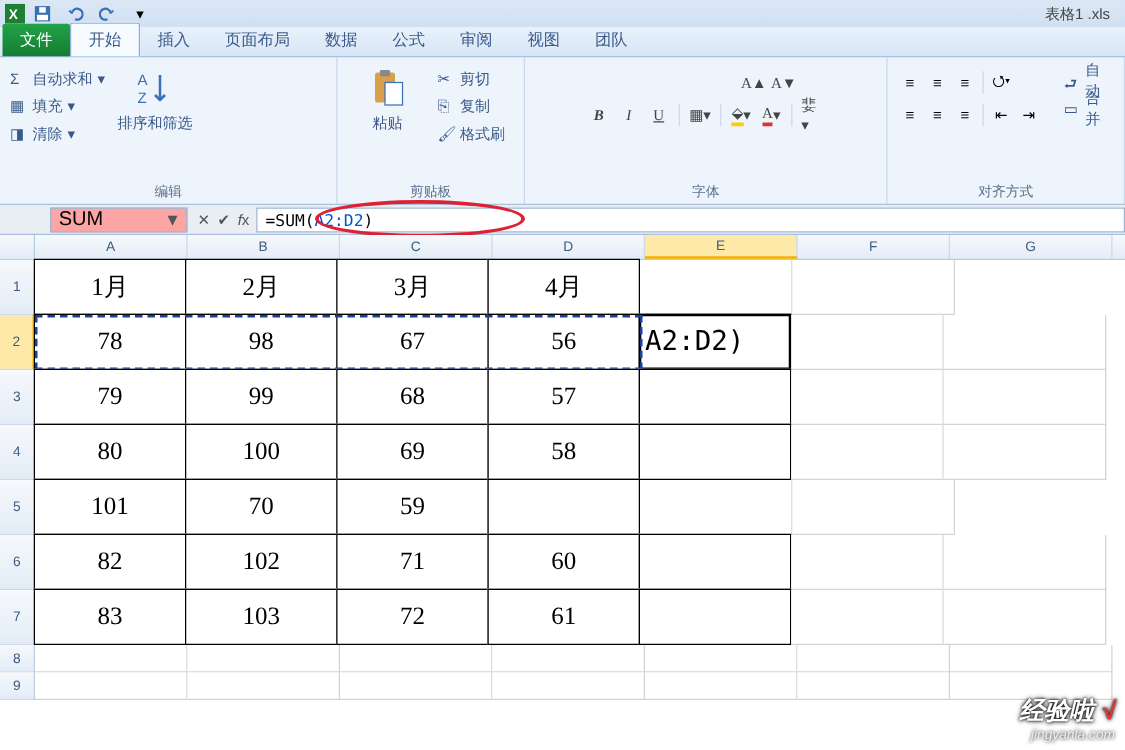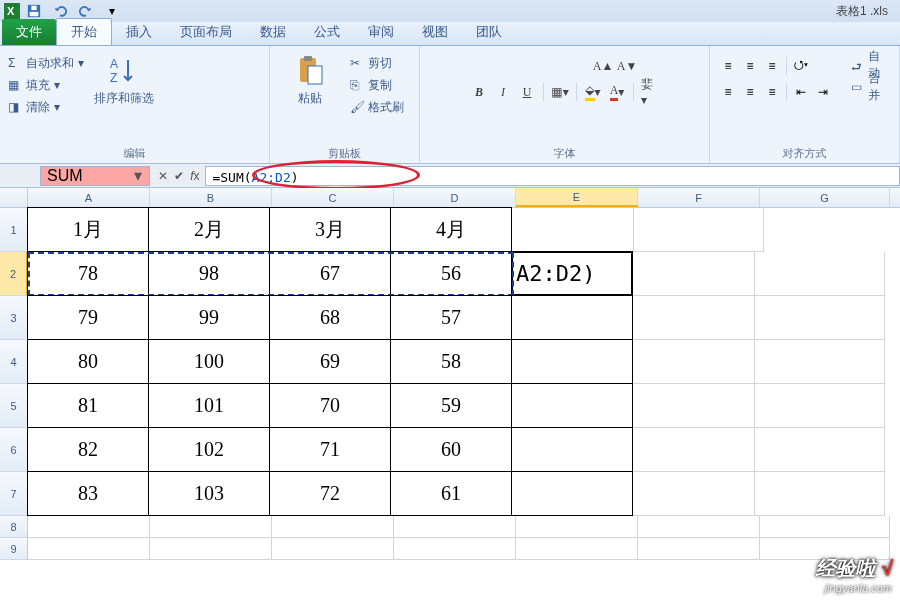--- a/index.html
+++ b/index.html
@@ -304,21 +304,20 @@
       <div class="cell bordered colA">80</div>
       <div class="cell bordered colB">100</div>
       <div class="cell bordered colC">69</div>
       <div class="cell bordered colD">58</div>
       <div class="cell bordered colE"></div>
       <div class="cell empty colF"></div>
       <div class="cell empty colG"></div>
     </div>
     <div class="row">
       <div class="rhdr">5</div>
-      <div class="cell bordered colA">81</div>
       <div class="cell bordered colB">101</div>
       <div class="cell bordered colC">70</div>
       <div class="cell bordered colD">59</div>
       <div class="cell bordered colE"></div>
       <div class="cell empty colF"></div>
       <div class="cell empty colG"></div>
     </div>
     <div class="row">
       <div class="rhdr">6</div>
       <div class="cell bordered colA">82</div>

